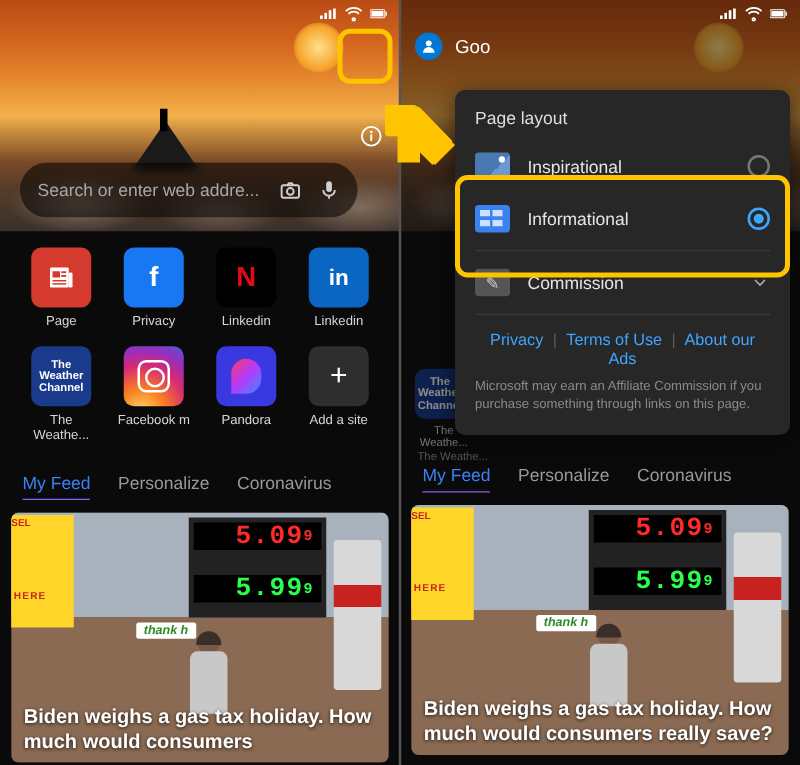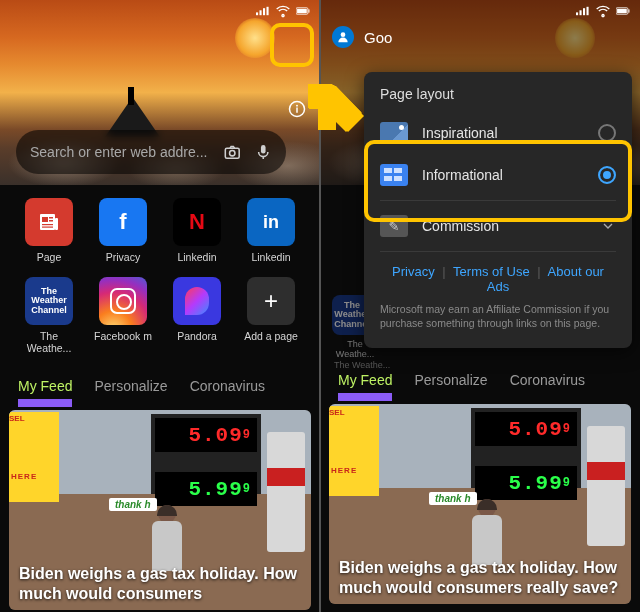--- a/index.html
+++ b/index.html
@@ -103,35 +103,35 @@
   .t-pan  { background:#3a38e0; }
   .t-pan-inner { width:24px; height:28px; border-radius:12px 12px 12px 0; background:linear-gradient(135deg,#ff3a5a,#b43afc,#3a8cff); }
   .t-add  { background:#2e2e2e; font-size:24px; font-weight:300; }
 
   
   .tabs {
     position:absolute; top:378px; left:0; width:100%;
     display:flex; gap:22px; padding:0 18px; color:#9a9a9a; font-size:14px;
   }
   .tab { padding-bottom:5px; }
-  .tab.active { color:#bef264; border-bottom:8px solid #8b5cf6; }
+  .tab.active { color:#3b82f6; border-bottom:1px solid #8b5cf6; }
 
   
   .card {
     position:absolute; top:410px; left:9px; right:9px; height:200px;
     background:#333; border-radius:6px; overflow:hidden;
   }
   .gas-scene { position:absolute; inset:0;
     background: linear-gradient(#a8b2bc 0 42%, #8a6a52 42% 100%);
   }
   .price-sign {
     position:absolute; right:50px; top:4px; width:110px; height:80px;
     background:#222; padding:4px;
   }
-  .price-row { width:100%; height:34px; background:#000; display:flex;
+  .price-row { width:100%; height:22px; background:#000; display:flex;
                align-items:center; justify-content:flex-end; padding-right:6px;
                font-family: 'Courier New', monospace; font-weight:700; font-size:21px;
                letter-spacing:1px; margin-bottom:4px; }
   .pr1 { color:#ff2a2a; } .pr2 { color:#2aff4a;margin-top:20px; }
   .sup { font-size:12px; vertical-align:top; }
   .banner { position:absolute; left:-2px; top:2px; width:52px; height:90px;
             background:#ffd52a; color:#c9261a; font-size:8px; font-weight:800; padding:2px; }
   .banner::after { content:"HERE"; position:absolute; top:60px; left:4px; color:#c9261a; letter-spacing:1px; }
   .pump { position:absolute; right:6px; top:22px; width:38px; height:120px;
           background: linear-gradient(#d8d8d8 0 30%, #c92020 30% 45%, #d8d8d8 45% 100%);
@@ -279,21 +279,21 @@
         <div class="app-name">Facebook m</div>
       </div>
     <div class="app">
         <div class="tile t-pan">
           <div class="t-pan-inner"></div>
         </div>
         <div class="app-name">Pandora</div>
       </div>
     <div class="app">
         <div class="tile t-add">+</div>
-        <div class="app-name">Add a page</div>
+        <div class="app-name">Add a site</div>
       </div>
   </div>
 
   <div class="tabs">
     <div class="tab active">My Feed</div>
     <div class="tab">Personalize</div>
     <div class="tab">Coronavirus</div>
   </div>
 
   <div class="card">

